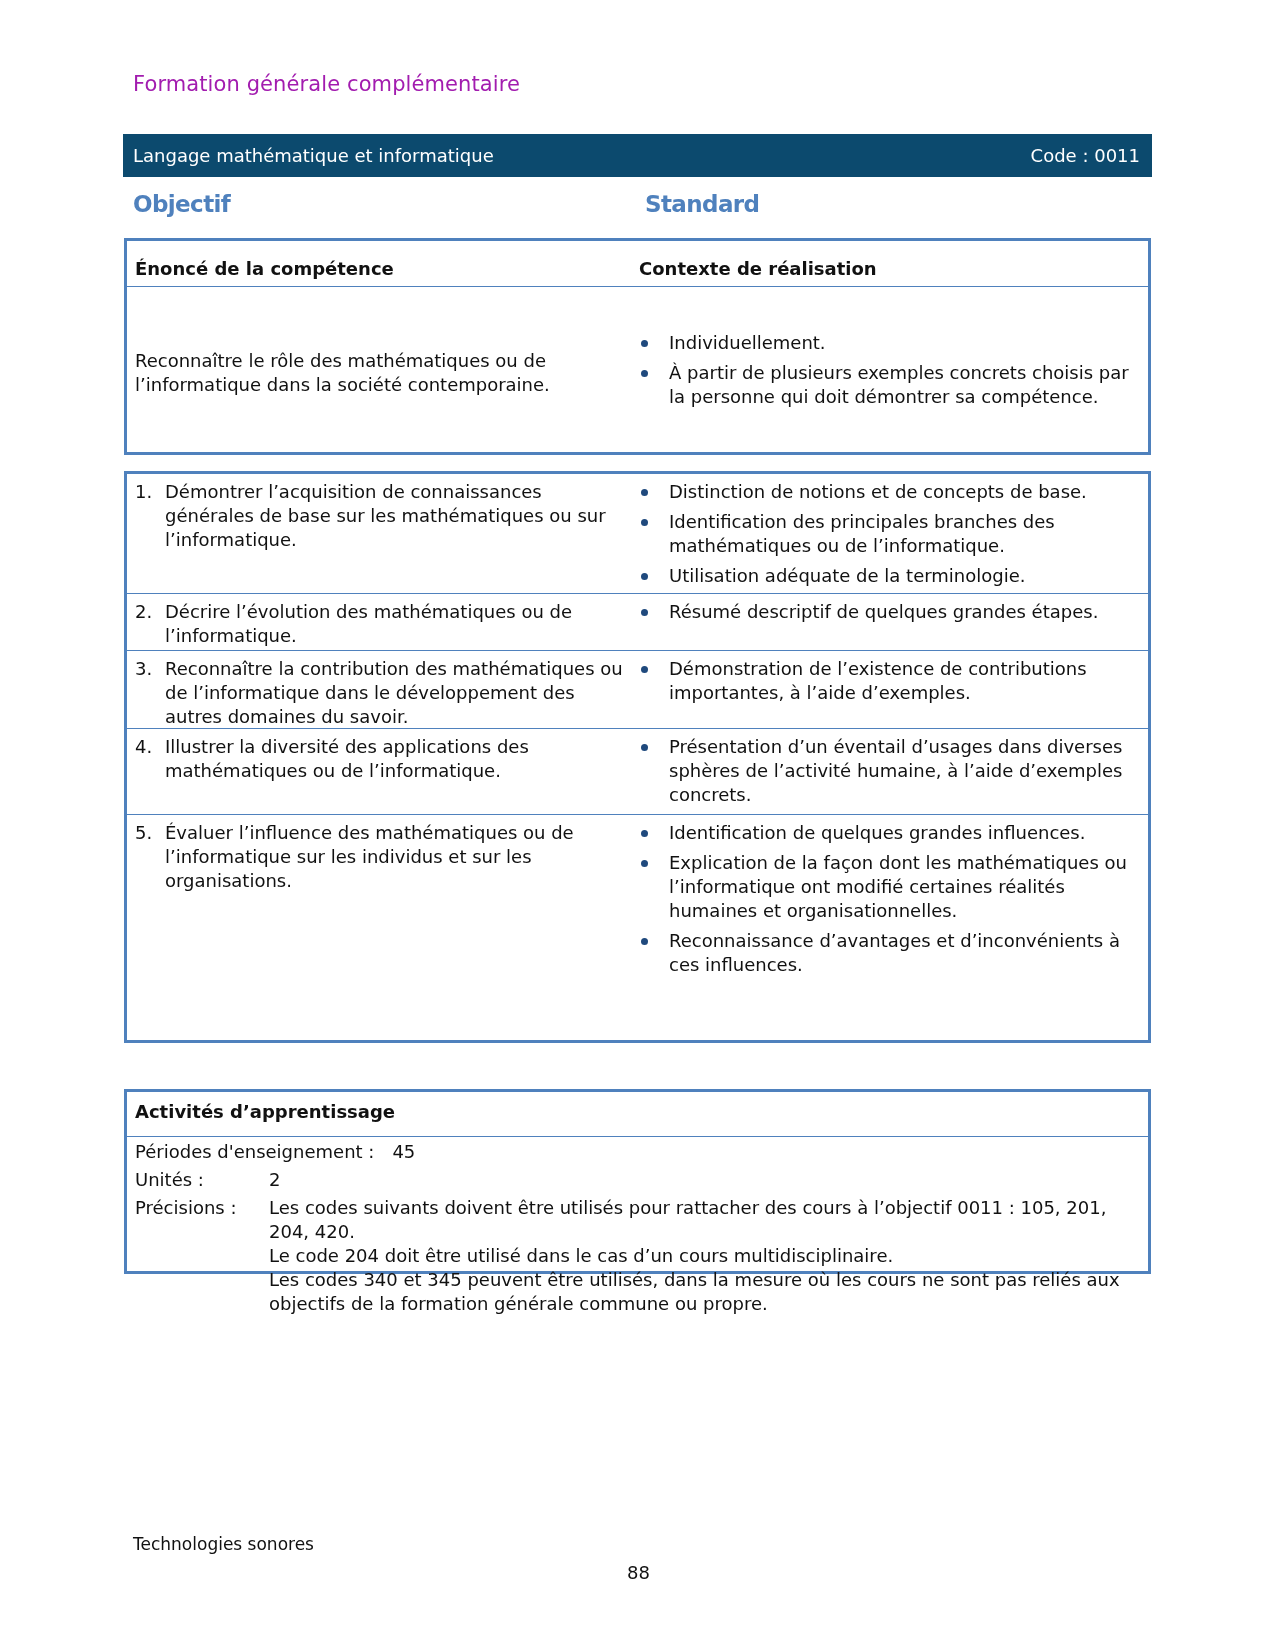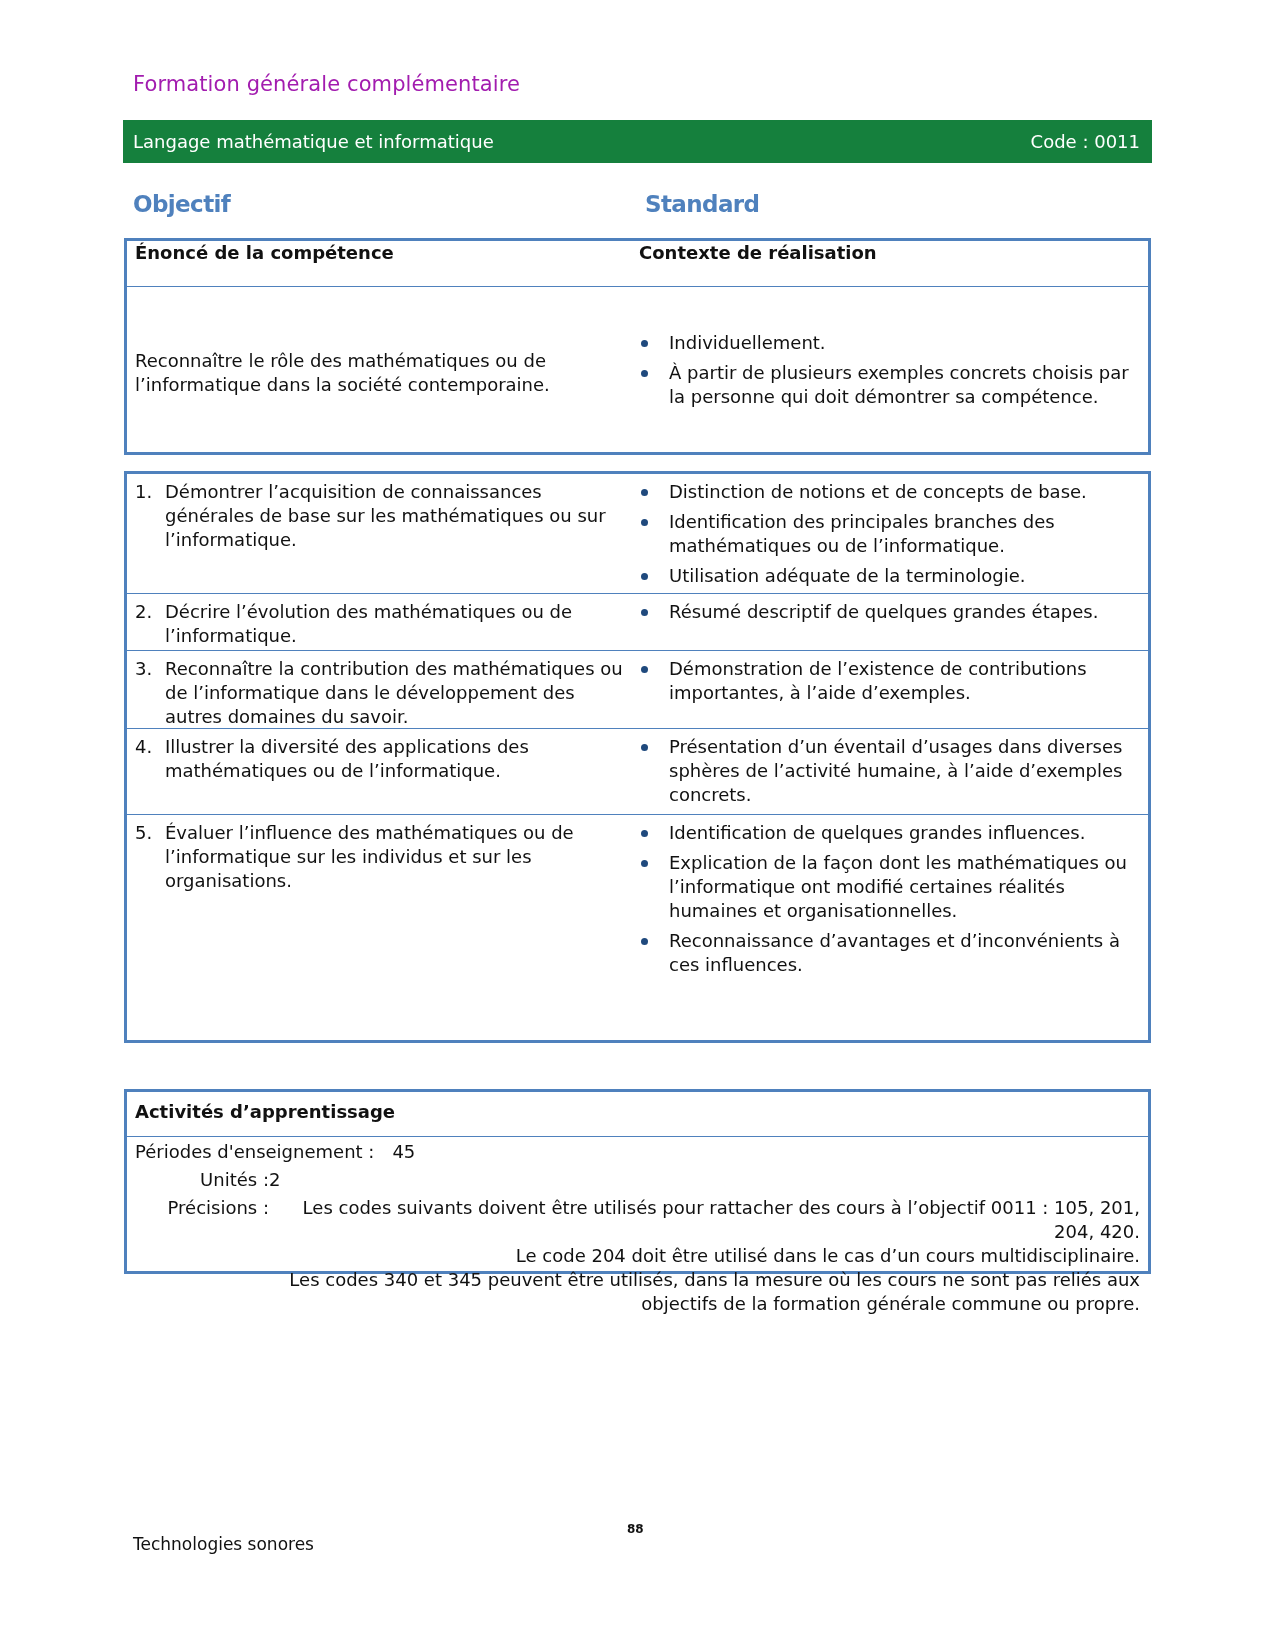--- a/index.html
+++ b/index.html
@@ -8,66 +8,66 @@
       position: relative;
       font-family: "DejaVu Sans", "Liberation Sans", sans-serif;
       color: #111111;
       font-size: 18px;
     }
     .page-header {
       position: absolute; left: 133px; top: 72px;
       color: #a21caf; font-size: 21px; letter-spacing: 0.1px;
     }
     .title-bar {
-      position: absolute; left: 123px; top: 120px; width: 1029px; height: 43px;
-      background: #15803d; color: #ffffff;
+      position: absolute; left: 123px; top: 134px; width: 1029px; height: 43px;
+      background: #0c4a6e; color: #ffffff;
       display: flex; align-items: center; justify-content: space-between;
       padding: 0 12px 0 10px; font-size: 18px;
     }
     .section-labels {
       position: absolute; top: 191px; left: 133px; width: 1015px;
       color: #4f81bd; font-weight: bold; font-size: 23px; letter-spacing: -0.6px;
     }
     .section-labels .objectif { position: absolute; left: 0; }
     .section-labels .standard { position: absolute; left: 512px; }
 
     .box {
       position: absolute; left: 124px; width: 1027px;
       border: 3px solid #4f81bd;
     }
     .row { display: flex; border-top: 1px solid #4f81bd; }
     .row:first-child { border-top: none; }
     .cell-l { width: 510px; padding: 6px 8px 0 8px; }
     .cell-r { flex: 1; padding: 6px 8px 0 2px; }
-    .head .cell-l, .head .cell-r { font-weight: bold; font-size: 18px; padding-top: 1px; }
+    .head .cell-l, .head .cell-r { font-weight: bold; font-size: 18px; padding-top: 17px; }
     .head { height: 45px; }
 
     .text { font-size: 18px; line-height: 24px; }
     ul.bullets { list-style: none; }
     ul.bullets li {
       position: relative; padding-left: 30px; font-size: 18px; line-height: 24px;
       margin-bottom: 6px;
     }
     ul.bullets li .dot {
       position: absolute; left: 2px; top: 9px; width: 7px; height: 7px;
       border-radius: 50%; background: #1f497d;
     }
     ol.num { list-style: none; }
     ol.num li { position: relative; padding-left: 30px; font-size: 18px; line-height: 24px; }
     ol.num li .n { position: absolute; left: 0; top: 0; }
 
     .act-head { height: 44px; font-weight: bold; font-size: 18px; padding: 9px 8px 0 8px; }
     .act-body { border-top: 1px solid #4f81bd; padding: 3px 8px 6px 8px; }
-    .act-line { display: flex; font-size: 18px; line-height: 24px; margin-bottom: 4px; text-align: right; }
+    .act-line { display: flex; font-size: 18px; line-height: 24px; margin-bottom: 4px; }
     .act-line .k { width: 134px; flex: none; }
     .act-line.periods .k { width: auto; margin-right: 18px; }
     .precisions-text p { line-height: 24px; }
 
     .footer-left { position: absolute; left: 133px; top: 1534px; font-size: 17px; }
-    .footer-page { position: absolute; left: 627px; top: 1522px; font-size: 12px; font-weight: bold; }
+    .footer-page { position: absolute; left: 627px; top: 1562px; font-size: 18px; }
   </style>
 </head>
 <body>
 
 <div class="page-header">Formation générale complémentaire</div>
 
 <div class="title-bar">
   <span>Langage mathématique et informatique</span>
   <span>Code : 0011</span>
 </div>

